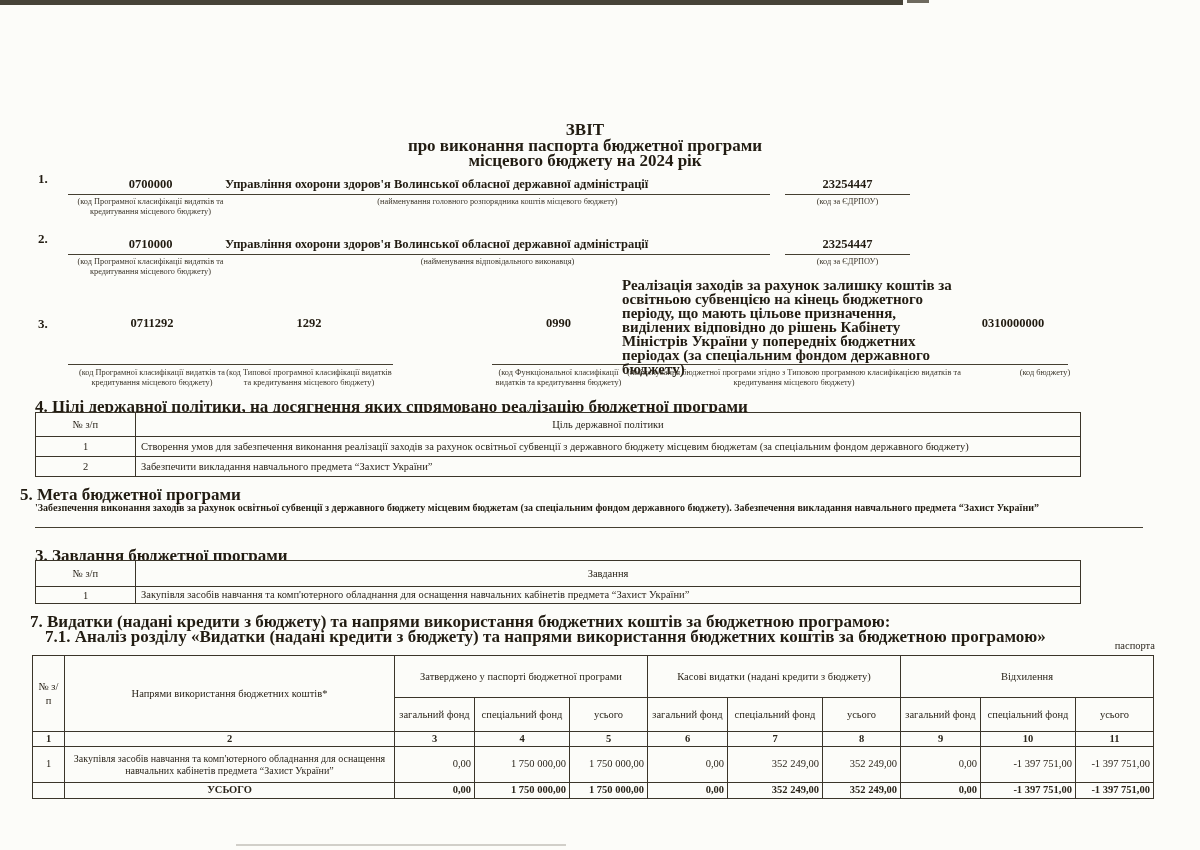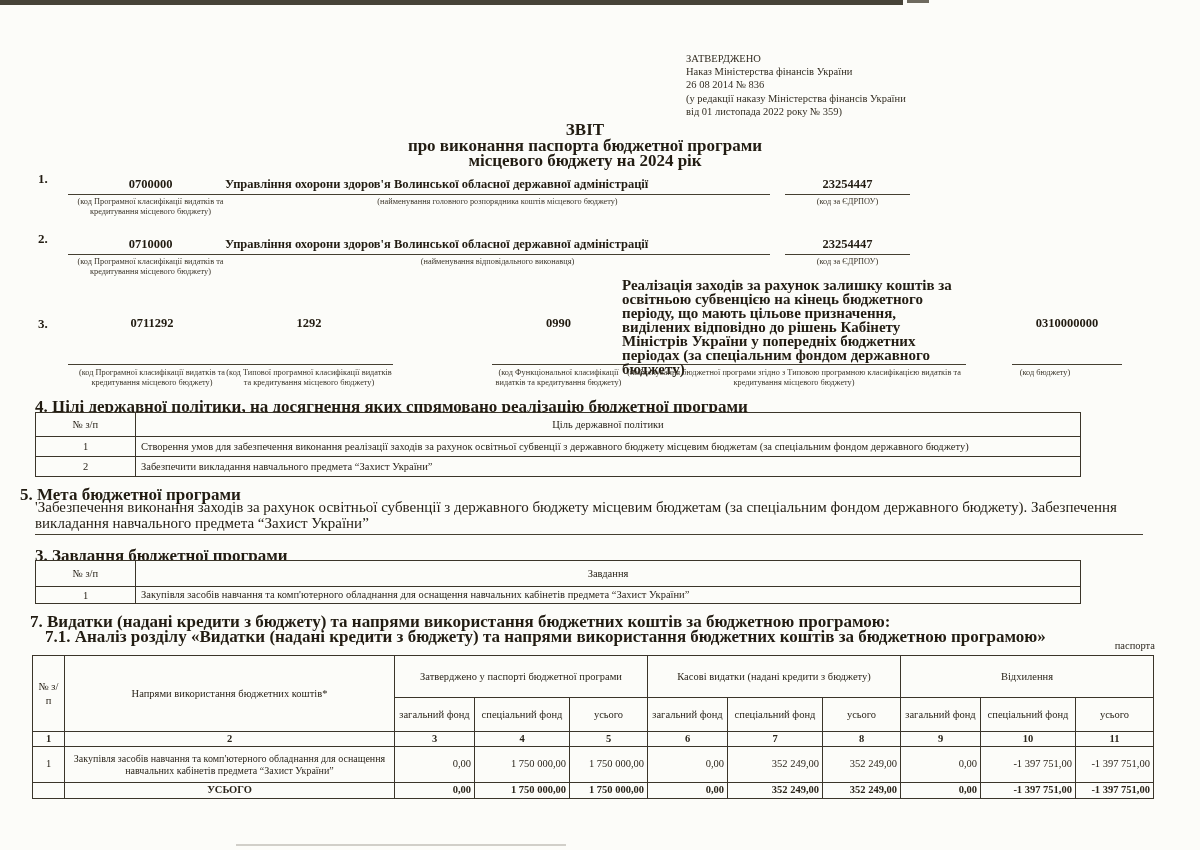--- a/index.html
+++ b/index.html
@@ -25,23 +25,23 @@
   .caption{font-size:8.3px;line-height:9.8px;text-align:center;color:#3b352a;margin-top:2px;}
   
   .tf{position:absolute;top:0;height:86px;border-bottom:1.4px solid #453f31;}
   .cval{position:absolute;top:38px;left:0;right:0;text-align:center;font-weight:bold;
         font-size:12.5px;color:#221c12;}
   .pname{position:absolute;top:0;left:0;right:0;font-weight:bold;font-size:15px;
         line-height:14px;color:#221c12;}
   .tcaption{position:absolute;font-size:8.3px;line-height:9.8px;text-align:center;color:#3b352a;}
   
   .sechead{position:absolute;font-weight:bold;font-size:17px;color:#221c12;white-space:nowrap;}
-  .meta-text{position:absolute;left:35px;top:500px;width:1108px;font-weight:normal;
-        font-size:15px;line-height:15.5px;color:#221c12;border-bottom:1.4px solid #453f31;
-        padding-bottom:3px;}
+  .meta-text{position:absolute;left:35px;top:500px;width:1108px;font-weight:bold;
+        font-size:10px;line-height:15.5px;color:#221c12;border-bottom:1.4px solid #453f31;
+        padding-bottom:11px;}
   .currency{position:absolute;left:1040px;top:640px;width:115px;text-align:right;font-size:10.5px;}
   
   .dtable{position:absolute;border-collapse:collapse;table-layout:fixed;
         border:1.8px solid #3b352a;background:#fcfcf9;}
   .dtable td{border:1.2px solid #3b352a;font-size:10.5px;color:#2b251b;
         vertical-align:middle;padding:0 3px;overflow:hidden;}
   .dtable .hc{text-align:center;}
   .dtable .num{text-align:center;}
   .dtable .txt{text-align:left;padding-left:5px;line-height:12px;}
   
@@ -54,27 +54,20 @@
 </style>
 </head>
 <body>
 
 <div class="page">
 
   <div class="artifact-a"></div>
   <div class="artifact-b"></div>
   <div class="artifact-bottom"></div>
 
-  <div class="approved">
-    <div>ЗАТВЕРДЖЕНО</div>
-    <div>Наказ Міністерства фінансів України</div>
-    <div>26 08 2014  № 836</div>
-    <div>(у редакції наказу Міністерства фінансів України</div>
-    <div>від 01 листопада 2022 року № 359)</div>
-  </div>
 
   <div class="title">
     <div>ЗВІТ</div>
     <div>про виконання паспорта бюджетної програми</div>
     <div>місцевого бюджету на 2024  рік</div>
   </div>
 
   <div class="item" style="top:168px;">
     <div class="inum">1.</div>
     <div class="field" style="left:68px;width:165px;">
@@ -123,21 +116,21 @@
     <div class="tf" style="left:492px;width:133px;">
       <div class="cval">0990</div>
     </div>
     <div class="tcaption" style="left:492px;width:133px;top:90px;">(код Функціональної класифікації видатків та кредитування бюджету)</div>
 
     <div class="tf" style="left:622px;width:344px;">
       <div class="pname">Реалізація заходів за рахунок залишку коштів за освітньою субвенцією на кінець бюджетного періоду, що мають цільове призначення, виділених відповідно до рішень Кабінету Міністрів України у попередніх бюджетних періодах (за спеціальним фондом державного бюджету)</div>
     </div>
     <div class="tcaption" style="left:622px;width:344px;top:90px;">(найменування бюджетної програми згідно з Типовою програмною класифікацією видатків та кредитування місцевого бюджету)</div>
 
-    <div class="tf" style="left:1012px;width:110px;">
+    <div class="tf" style="left:958px;width:110px;">
       <div class="cval">0310000000</div>
     </div>
     <div class="tcaption" style="left:990px;width:110px;top:90px;">(код бюджету)</div>
   </div>
 
   <div class="sechead" style="left:35px;top:397px;">4. Цілі державної політики, на досягнення яких спрямовано реалізацію бюджетної програми</div>
   <table class="dtable" style="left:35px;top:412px;width:1046px;">
     <colgroup>
         <col style="width:100px;">
         <col>

